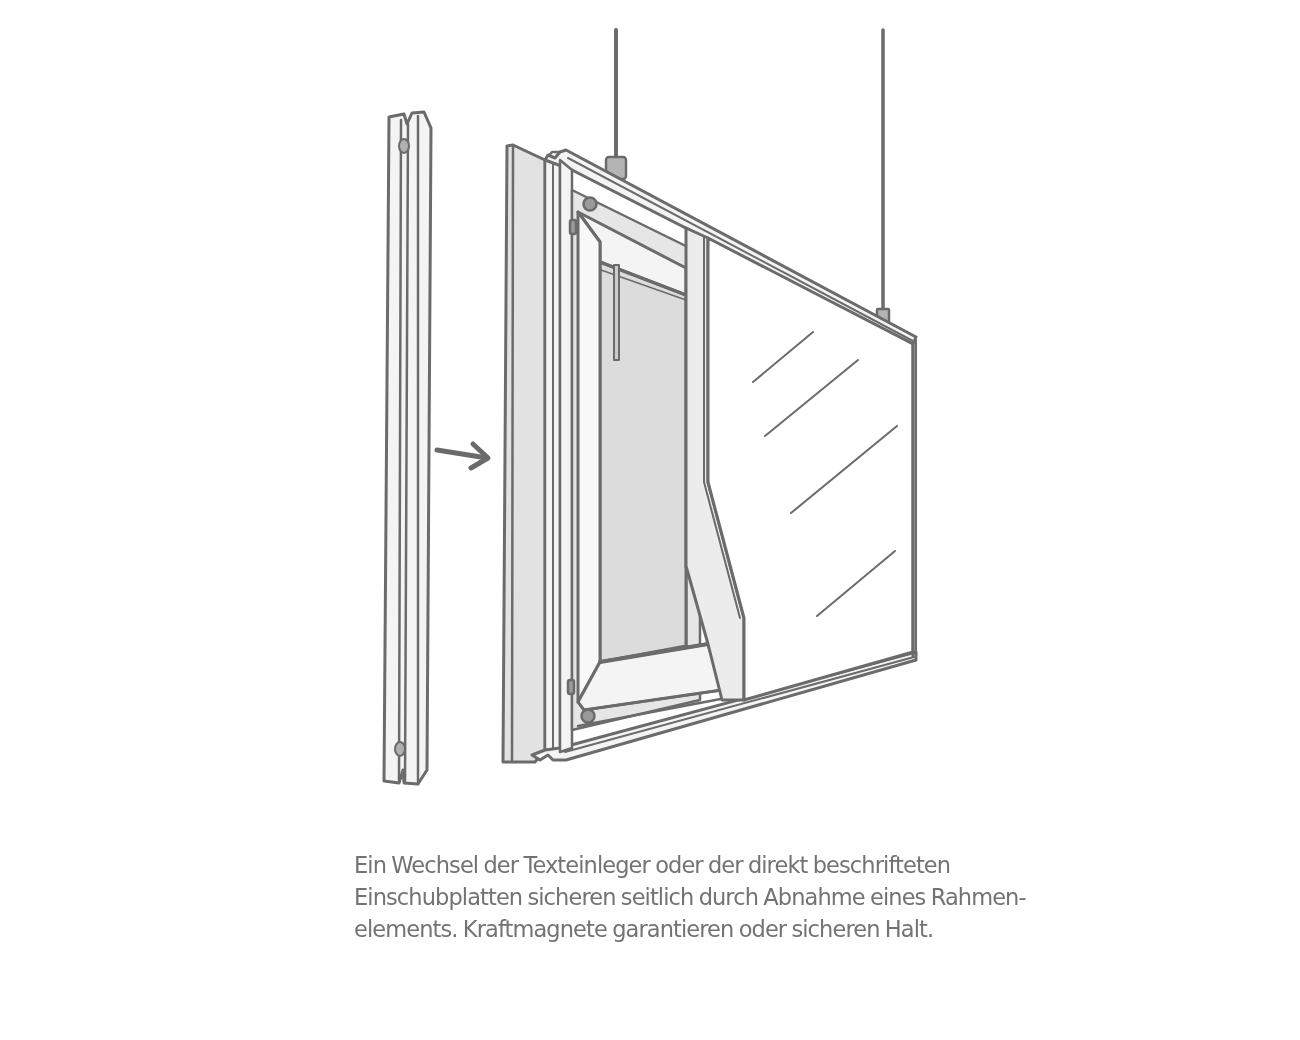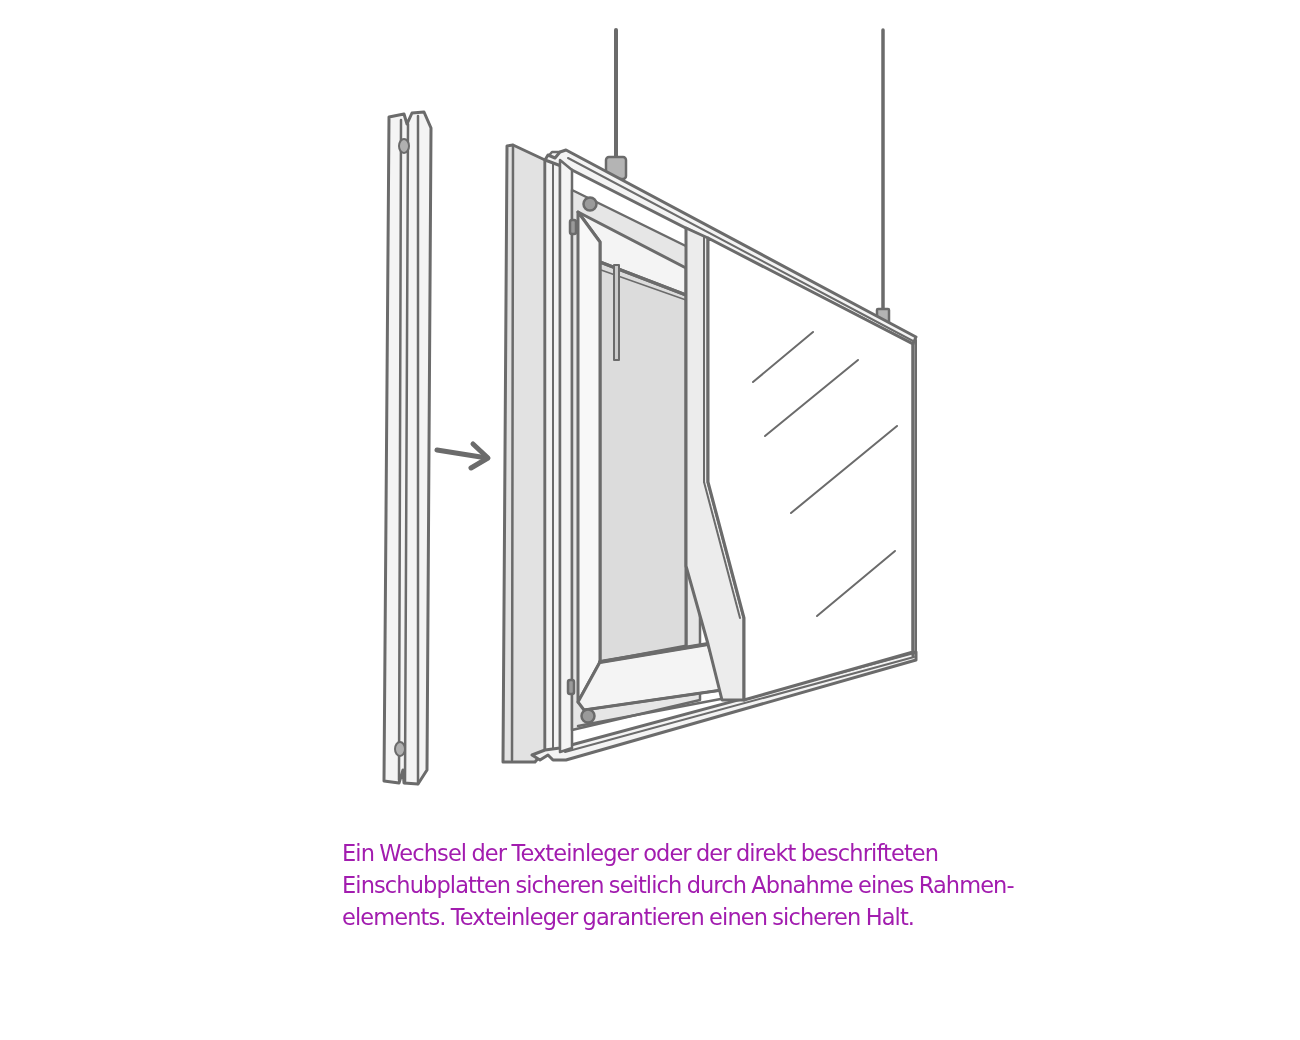--- a/index.html
+++ b/index.html
@@ -19,28 +19,28 @@
       left: 0;
       top: 0;
       width: 1300px;
       height: 800px;
     }
     #caption {
       position: absolute;
       left: 338px;
       top: 833px;
       width: 720px;
-      color: #a21caf;
+      color: #737373;
       font-family: "DejaVu Sans", "Liberation Sans", sans-serif;
       font-size: 22.5px;
       line-height: 32px;
       letter-spacing: -0.9px;
       word-spacing: -1px;
       font-weight: normal;
-      margin: 4px;
+      margin: 16px;
     }
     #caption span {
       display: block;
       white-space: nowrap;
     }
   </style>
 </head>
 <body>
 
 <svg id="illustration" viewBox="0 0 1300 800" xmlns="http://www.w3.org/2000/svg">
@@ -125,14 +125,14 @@
         <line x1="791" y1="513" x2="897" y2="426"></line>
         <line x1="817" y1="616" x2="895" y2="551"></line>
       </g>
     </g>
   </g>
 </svg>
 
 <p id="caption">
   <span>Ein Wechsel der Texteinleger oder der direkt beschrifteten</span>
   <span>Einschubplatten sicheren seitlich durch Abnahme eines Rahmen-</span>
-  <span>elements. Texteinleger garantieren einen sicheren Halt.</span>
+  <span>elements. Kraftmagnete garantieren oder sicheren Halt.</span>
 </p>
 
 </body></html>

